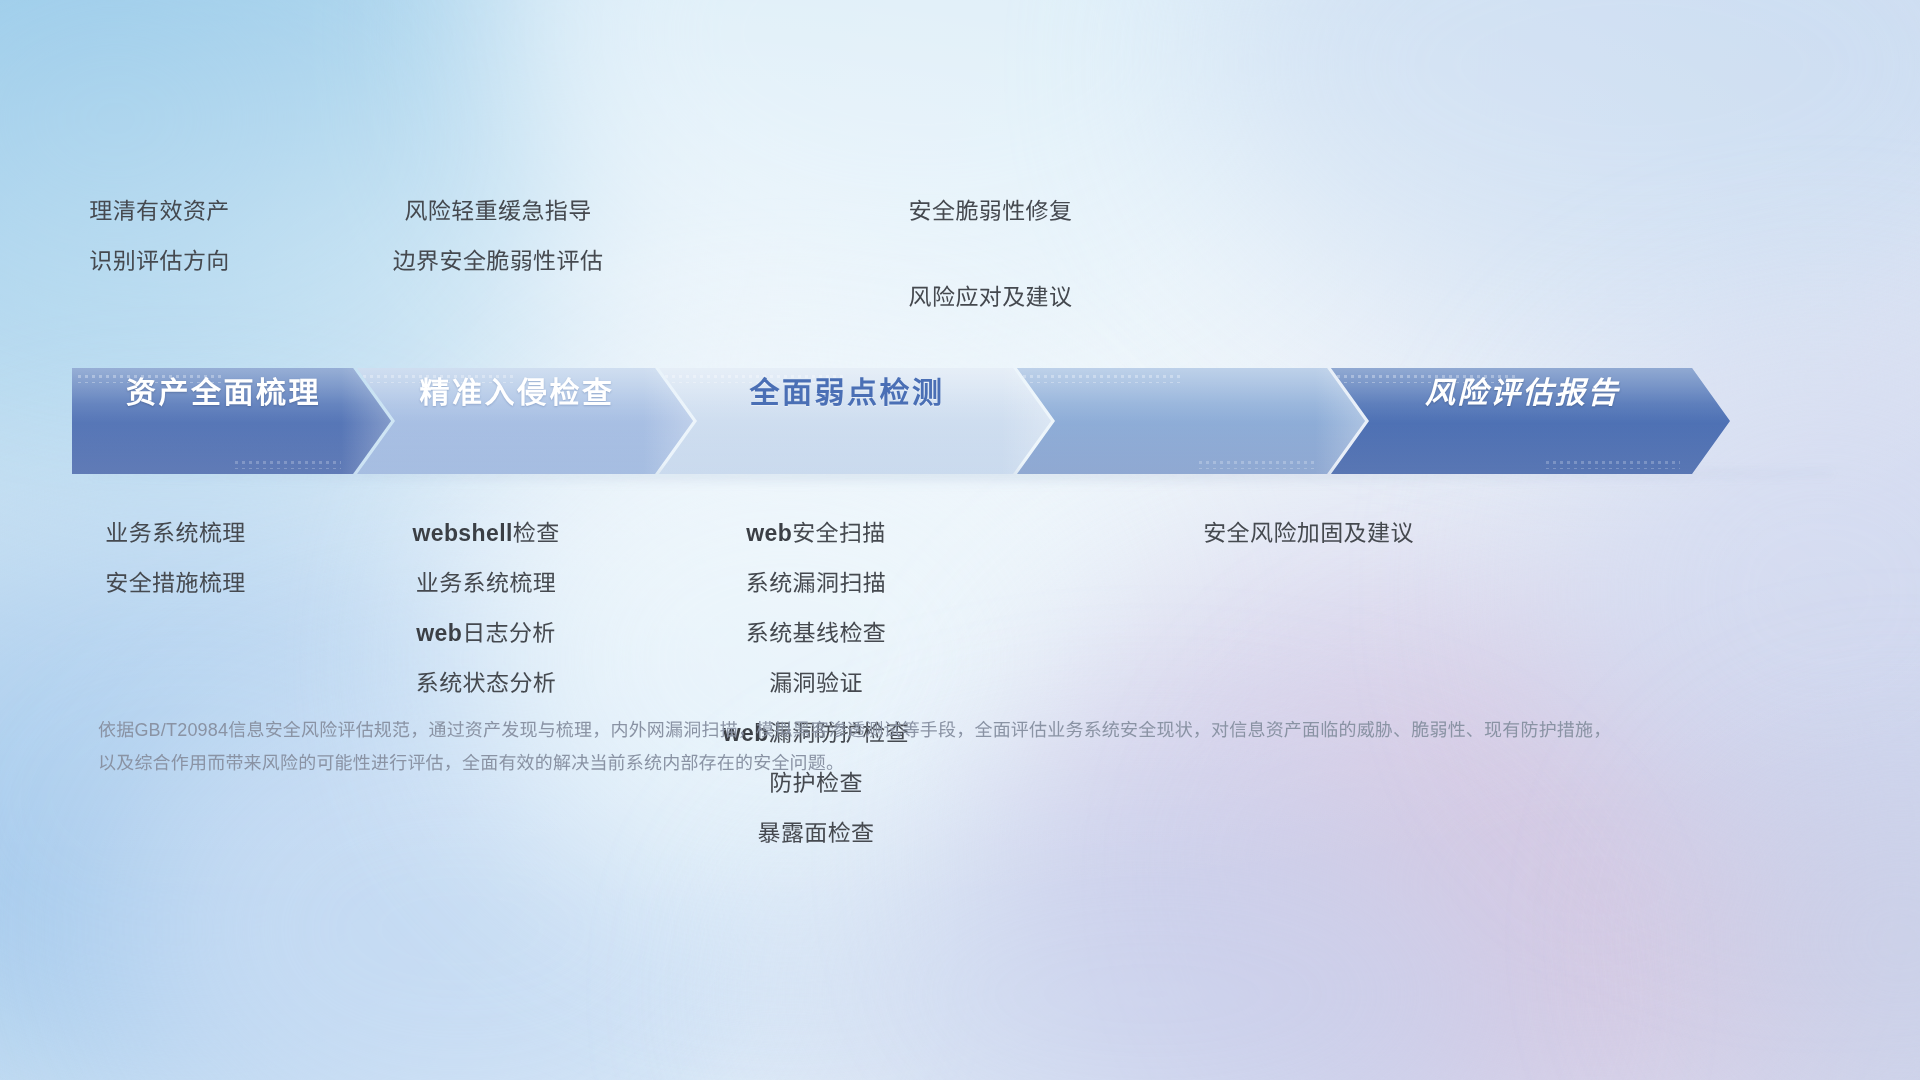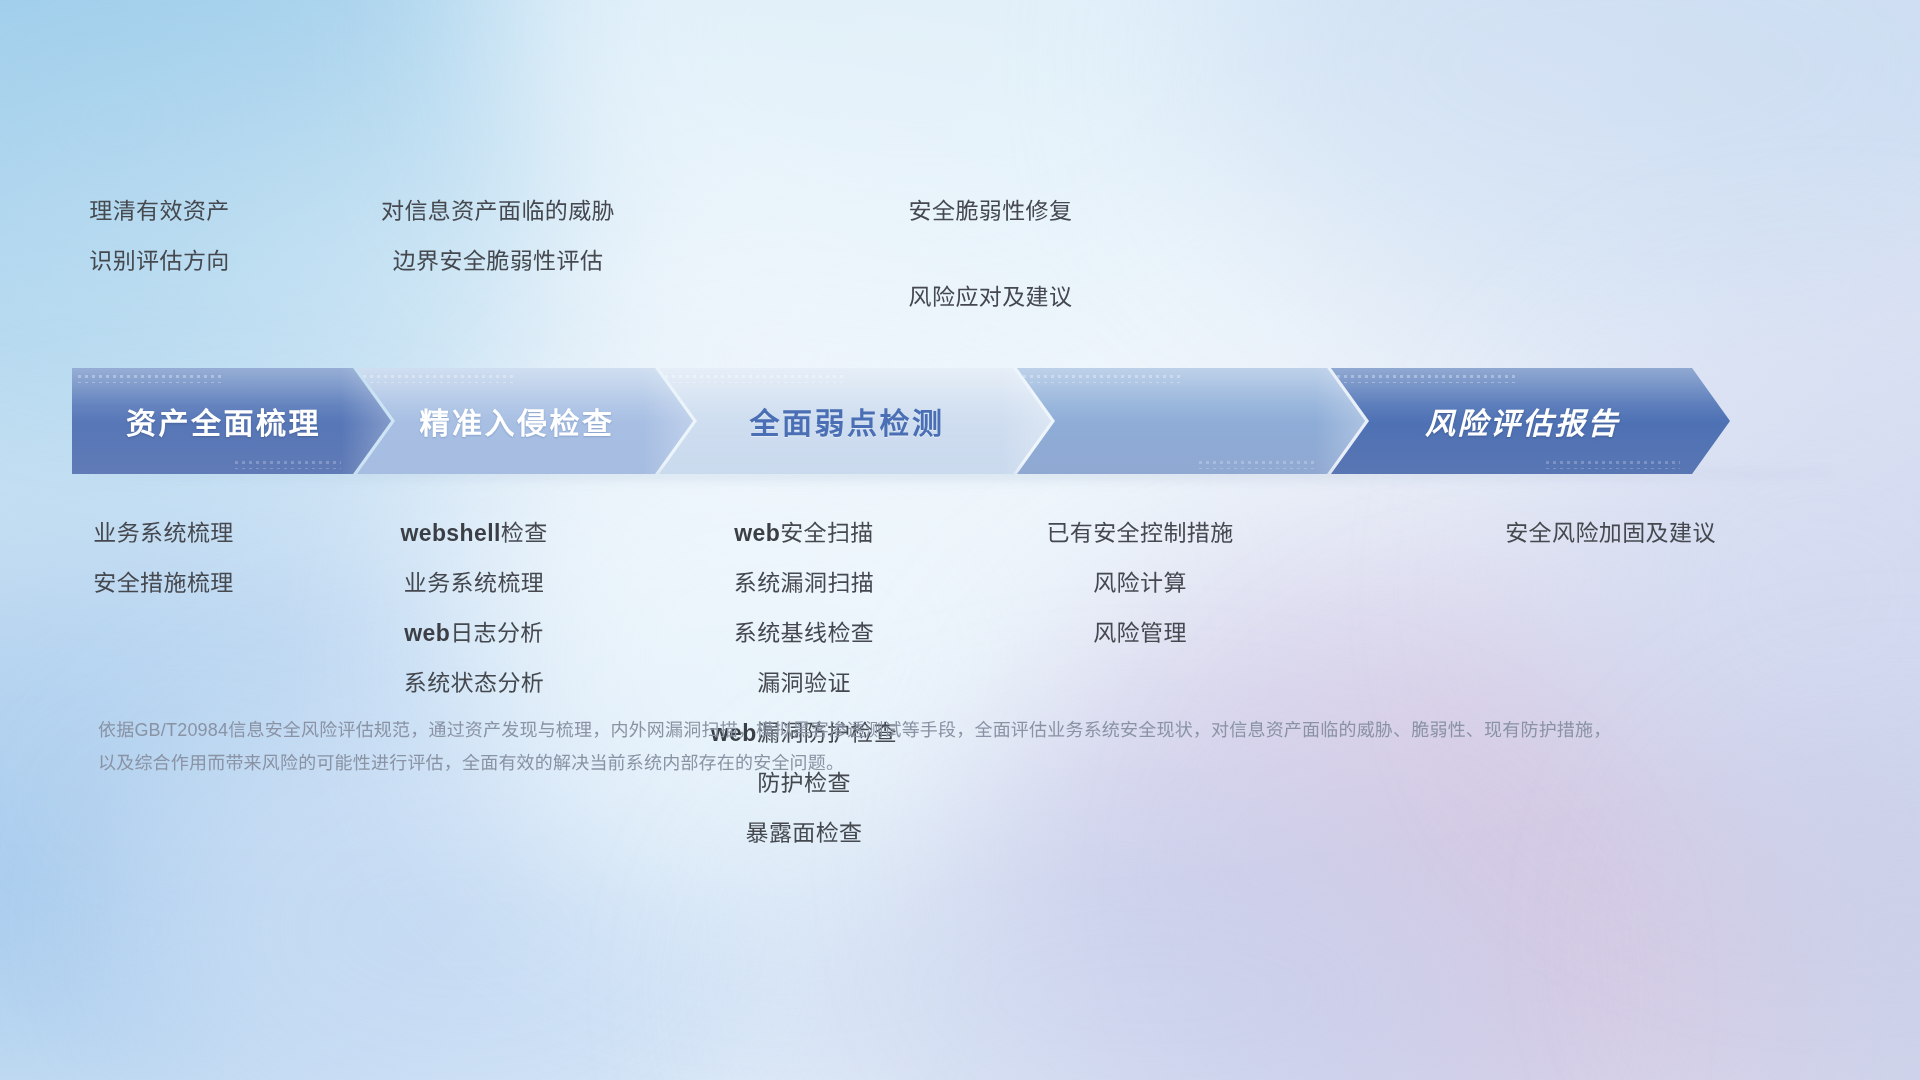--- a/index.html
+++ b/index.html
@@ -42,21 +42,21 @@
 
   
   #page { position:absolute; inset:0; }
 
   
   .top-row {
     position:absolute; left:0; right:0; top:186px; height:96px;
     display:flex;
   }
   .bot-row {
-    position:absolute; left:4px; right:0; top:508px;
+    position:absolute; left:16px; right:0; top:508px;
     display:flex; align-items:flex-start;
   }
   .col {
     flex:0 0 auto;
     display:flex; flex-direction:column; align-items:center;
   }
   .cap {
     color:#45494f;
     font-size:23px;
     line-height:50px;
@@ -67,21 +67,21 @@
 
   
   #flow {
     position:absolute; left:72px; top:368px;
     width:1776px; height:106px;
     display:flex;
   }
   .chev {
     position:relative;
     height:100%;
-    display:flex; align-items:center;
+    display:flex; align-items:flex-start;
     clip-path:polygon(0 0, calc(100% - 38px) 0, 100% 50%, calc(100% - 38px) 100%, 0 100%);
   }
   .chev.notch {
     clip-path:polygon(0 0, calc(100% - 38px) 0, 100% 50%, calc(100% - 38px) 100%, 0 100%, 38px 50%);
   }
   .chev .lbl {
     position:relative; z-index:3;
     width:100%;
     text-align:center;
     font-size:30px;
@@ -172,21 +172,21 @@
 
   <div class="top-row">
 
     <div class="col" style="flex-basis:319px;">
       <div class="cap">理清有效资产</div>
       <div class="cap">识别评估方向</div>
     </div>
 
 
     <div class="col" style="flex-basis:358px;">
-      <div class="cap">对信息资产面临的威胁</div>
+      <div class="cap">风险轻重缓急指导</div>
       <div class="cap">边界安全脆弱性评估</div>
     </div>
 
 
     <div class="col" style="flex-basis:627px;gap:36px;">
       <div class="cap">安全脆弱性修复</div>
       <div class="cap">风险应对及建议</div>
     </div>
   </div>
 
@@ -244,25 +244,20 @@
     <div class="col" style="flex-basis:358px;">
       <div class="cap"><b>web</b><span>安全扫描</span></div>
       <div class="cap"><b></b><span>系统漏洞扫描</span></div>
       <div class="cap"><b></b><span>系统基线检查</span></div>
       <div class="cap"><b></b><span>漏洞验证</span></div>
       <div class="cap"><b>web</b><span>漏洞防护检查</span></div>
       <div class="cap"><b></b><span>防护检查</span></div>
       <div class="cap"><b></b><span>暴露面检查</span></div>
     </div>
 
-    <div class="col" style="flex-basis:314px;">
-      <div class="cap"><b></b><span>已有安全控制措施</span></div>
-      <div class="cap"><b></b><span>风险计算</span></div>
-      <div class="cap"><b></b><span>风险管理</span></div>
-    </div>
 
     <div class="col" style="flex-basis:627px;">
       <div class="cap"><b></b><span>安全风险加固及建议</span></div>
     </div>
   </div>
 
   <div id="footer">依据GB/T20984信息安全风险评估规范，通过资产发现与梳理，内外网漏洞扫描，模拟黑客渗透测试等手段，全面评估业务系统安全现状，对信息资产面临的威胁、脆弱性、现有防护措施，以及综合作用而带来风险的可能性进行评估，全面有效的解决当前系统内部存在的安全问题。</div>
 
 </div>
 

